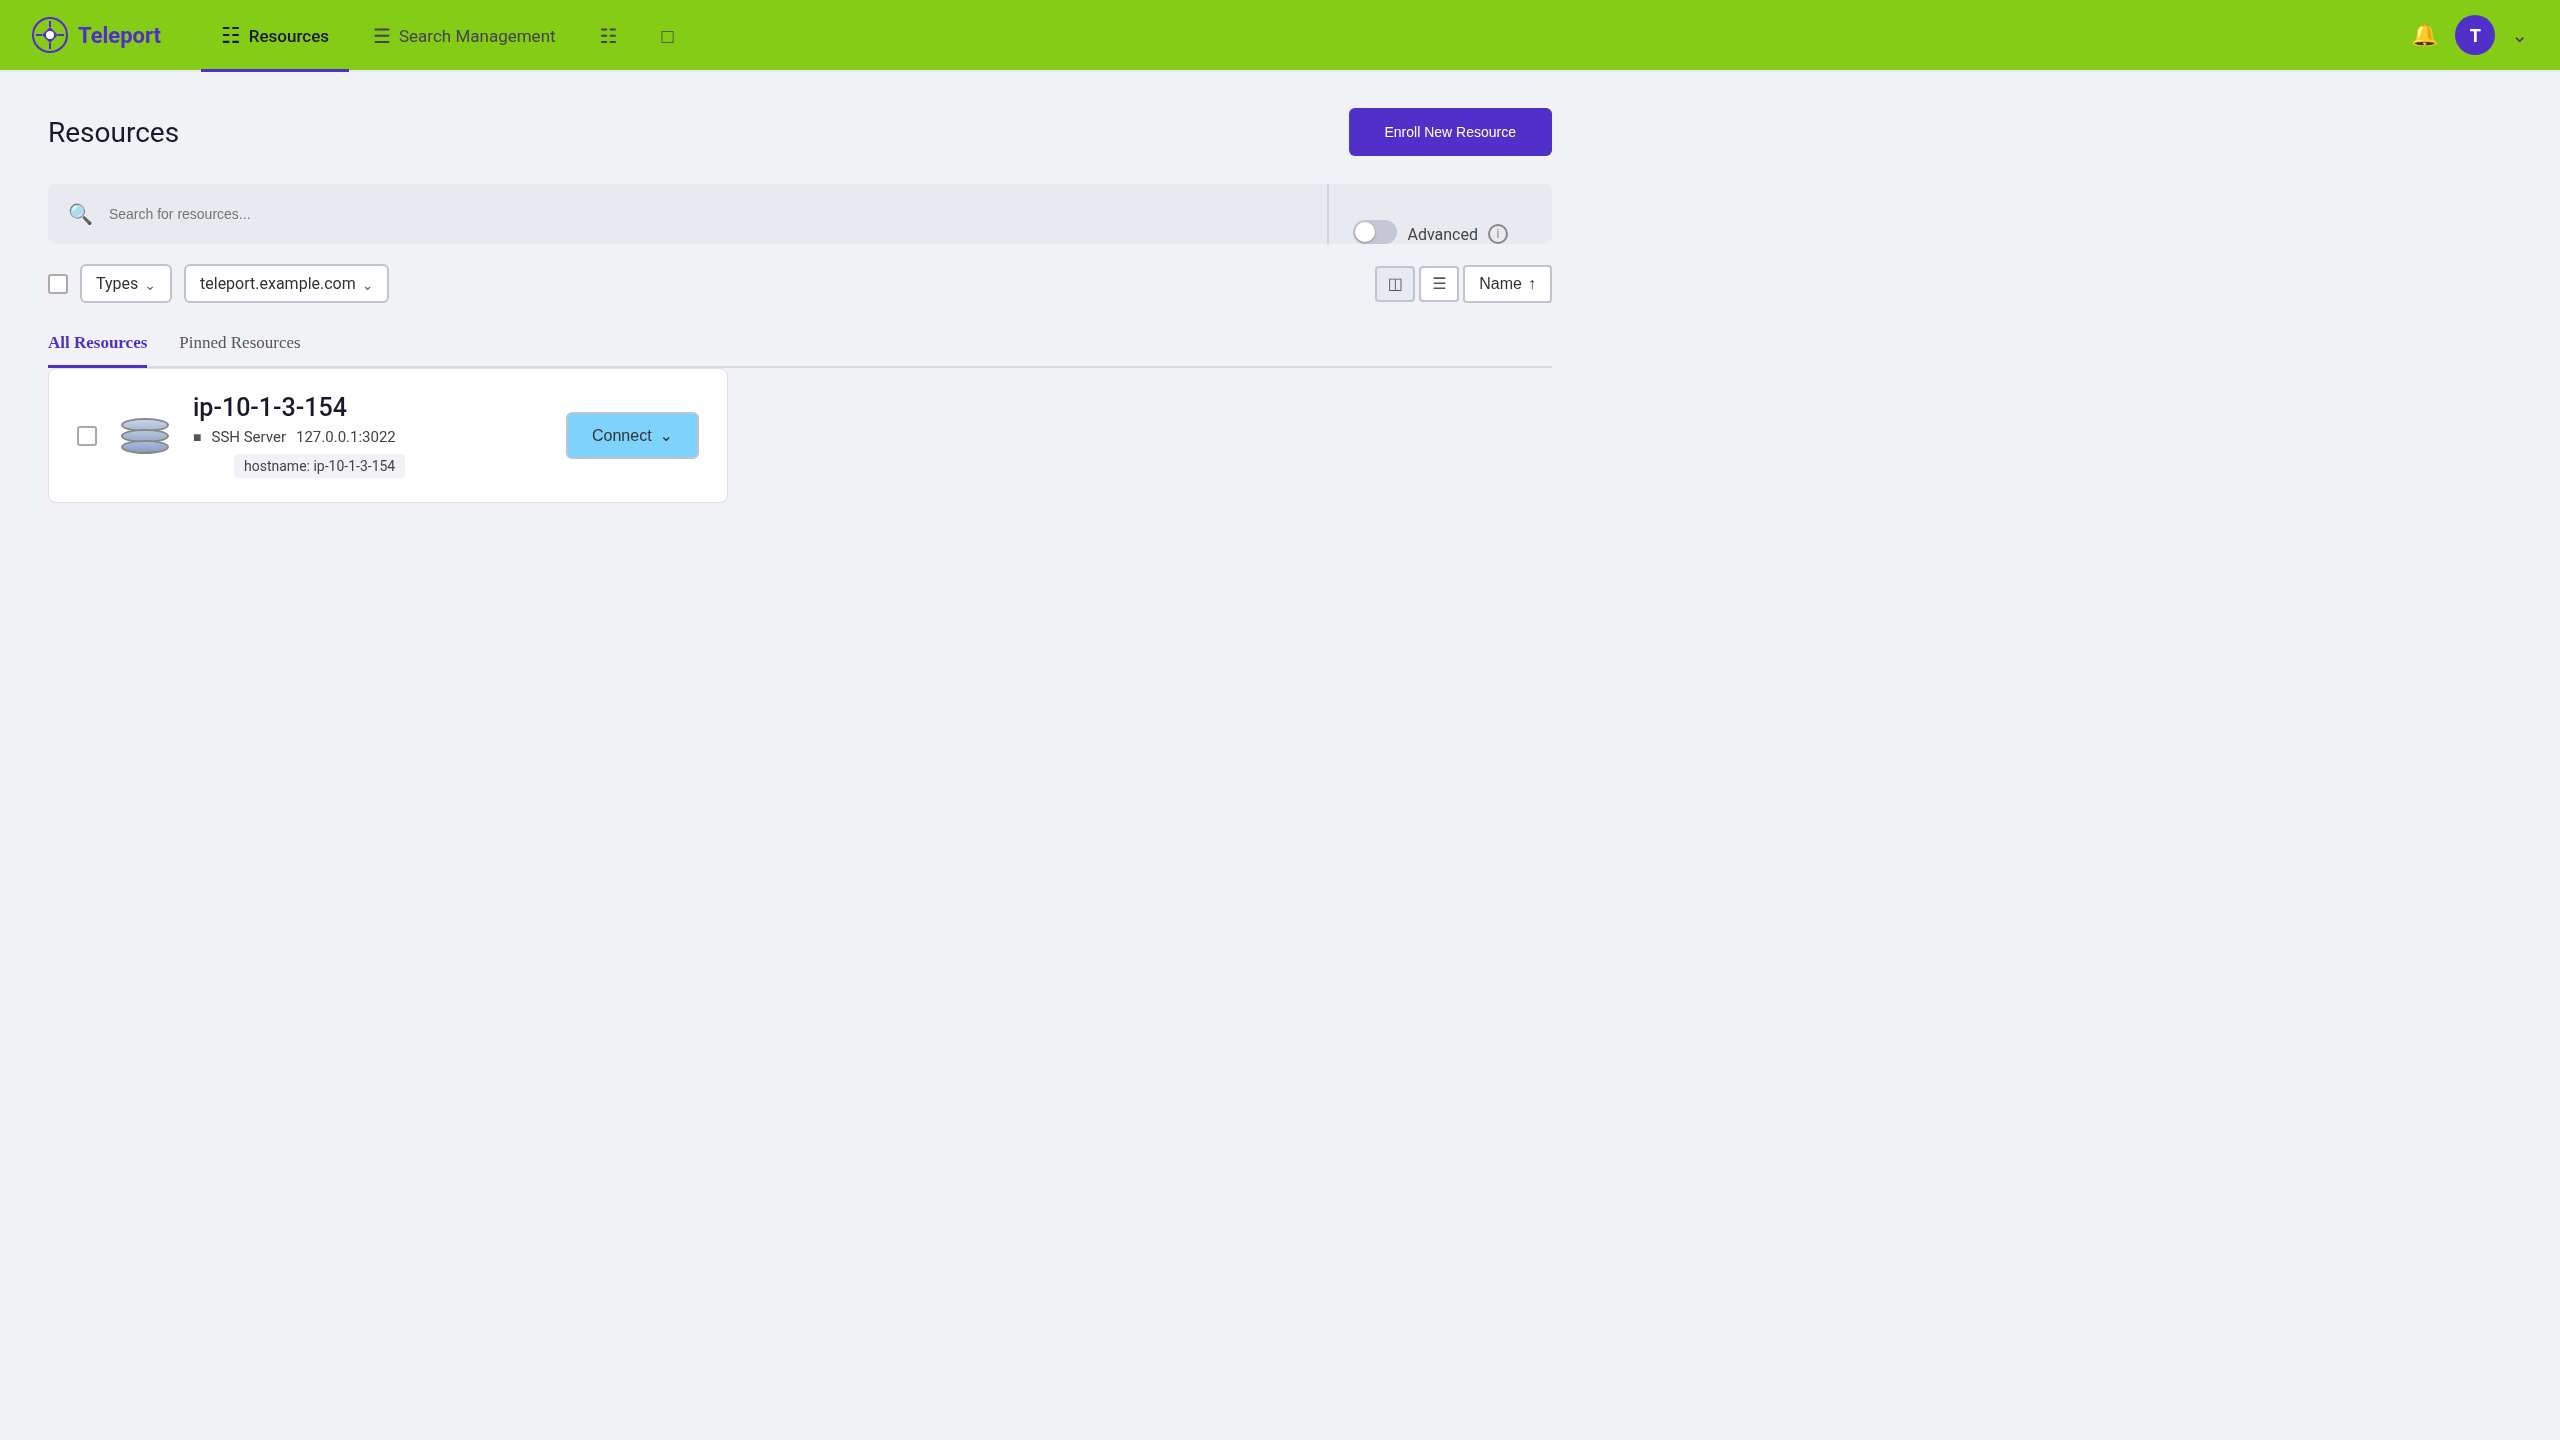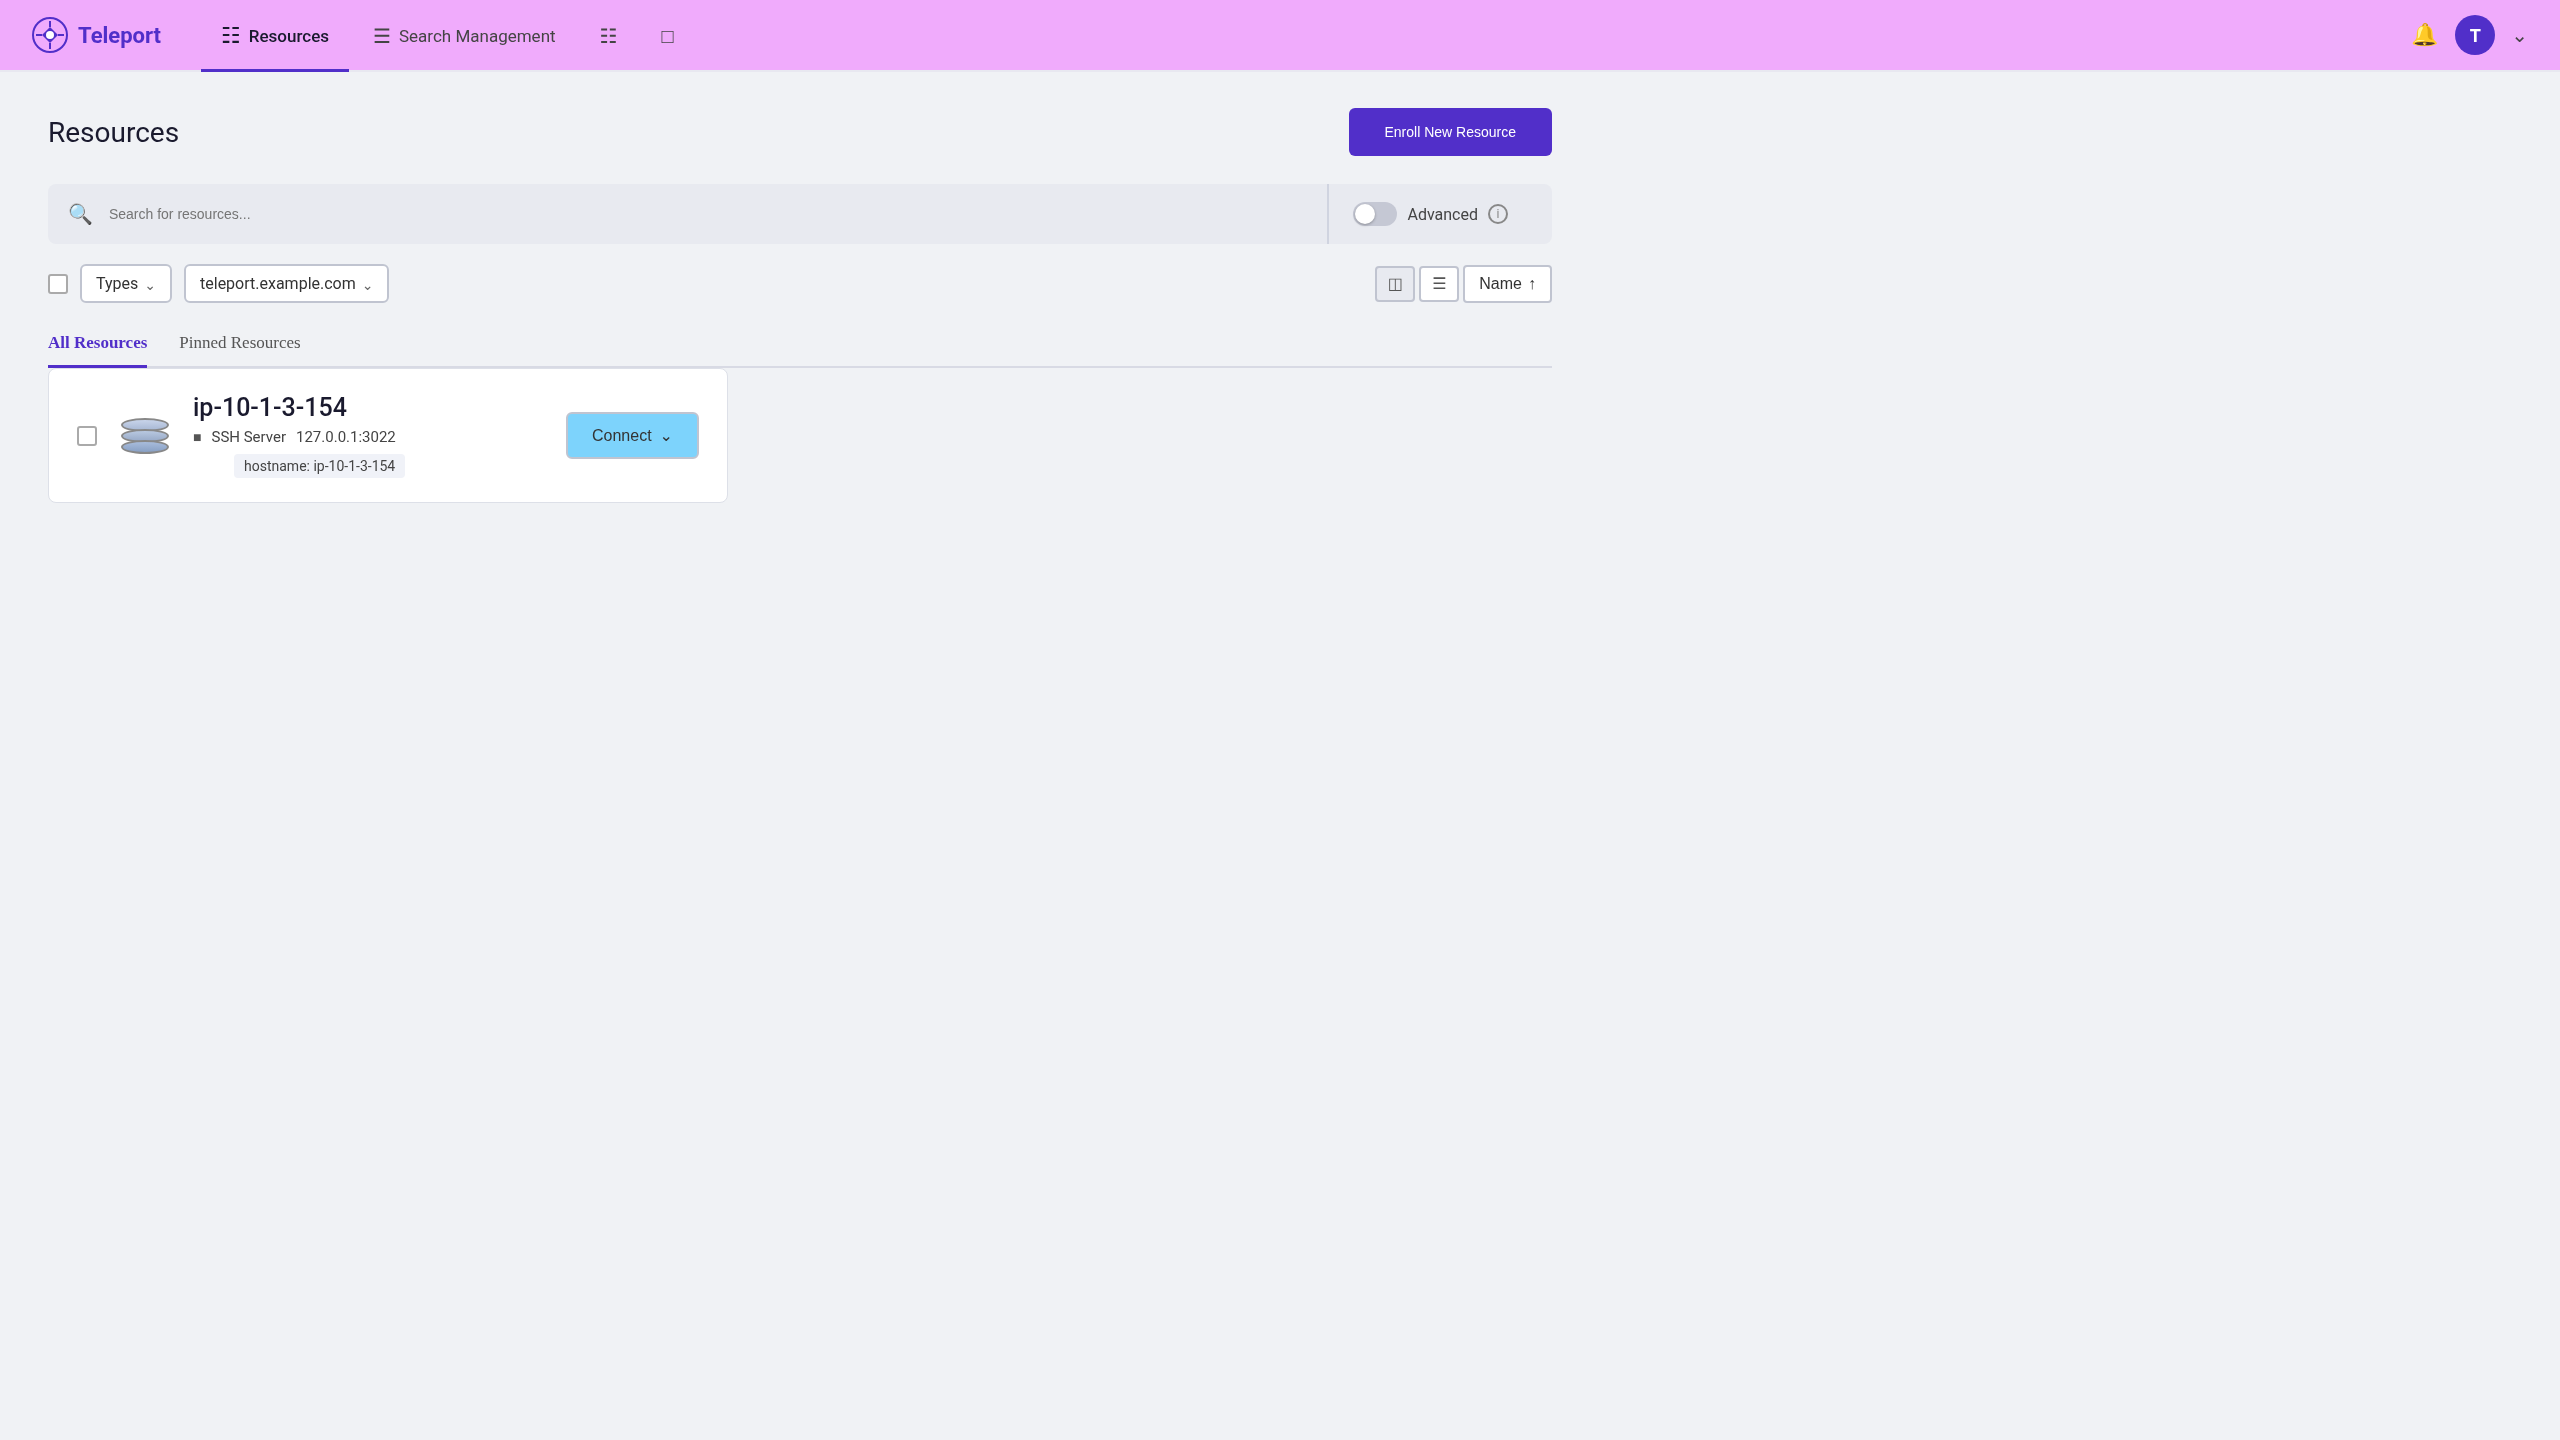--- a/index.html
+++ b/index.html
@@ -5,21 +5,21 @@
     * { box-sizing: border-box; margin: 0; padding: 0; }
     body {
       font-family: -apple-system, BlinkMacSystemFont, 'Segoe UI', Roboto, sans-serif;
       background: #f0f2f5;
       min-height: 100vh;
       color: #1a1a2e;
     }
 
     
     .navbar {
-      background: #f0abfc;
+      background: #84cc16;
       border-bottom: 2px solid #e8e8f0;
       display: flex;
       align-items: center;
       padding: 0 32px;
       height: 72px;
       position: relative;
     }
     .logo {
       display: flex;
       align-items: center;
@@ -141,21 +141,21 @@
     .search-input {
       flex: 1;
       background: none;
       border: none;
       outline: none;
       font-size: 14px;
       color: #888;
     }
     .advanced-toggle {
       display: flex;
-      align-items: center;
+      align-items: flex-end;
       gap: 10px;
       padding: 0 24px;
       border-left: 2px solid #d0d4e0;
       height: 100%;
       margin-left: 36px;
     }
     .toggle-track {
       width: 44px;
       height: 24px;
       border-radius: 12px;

